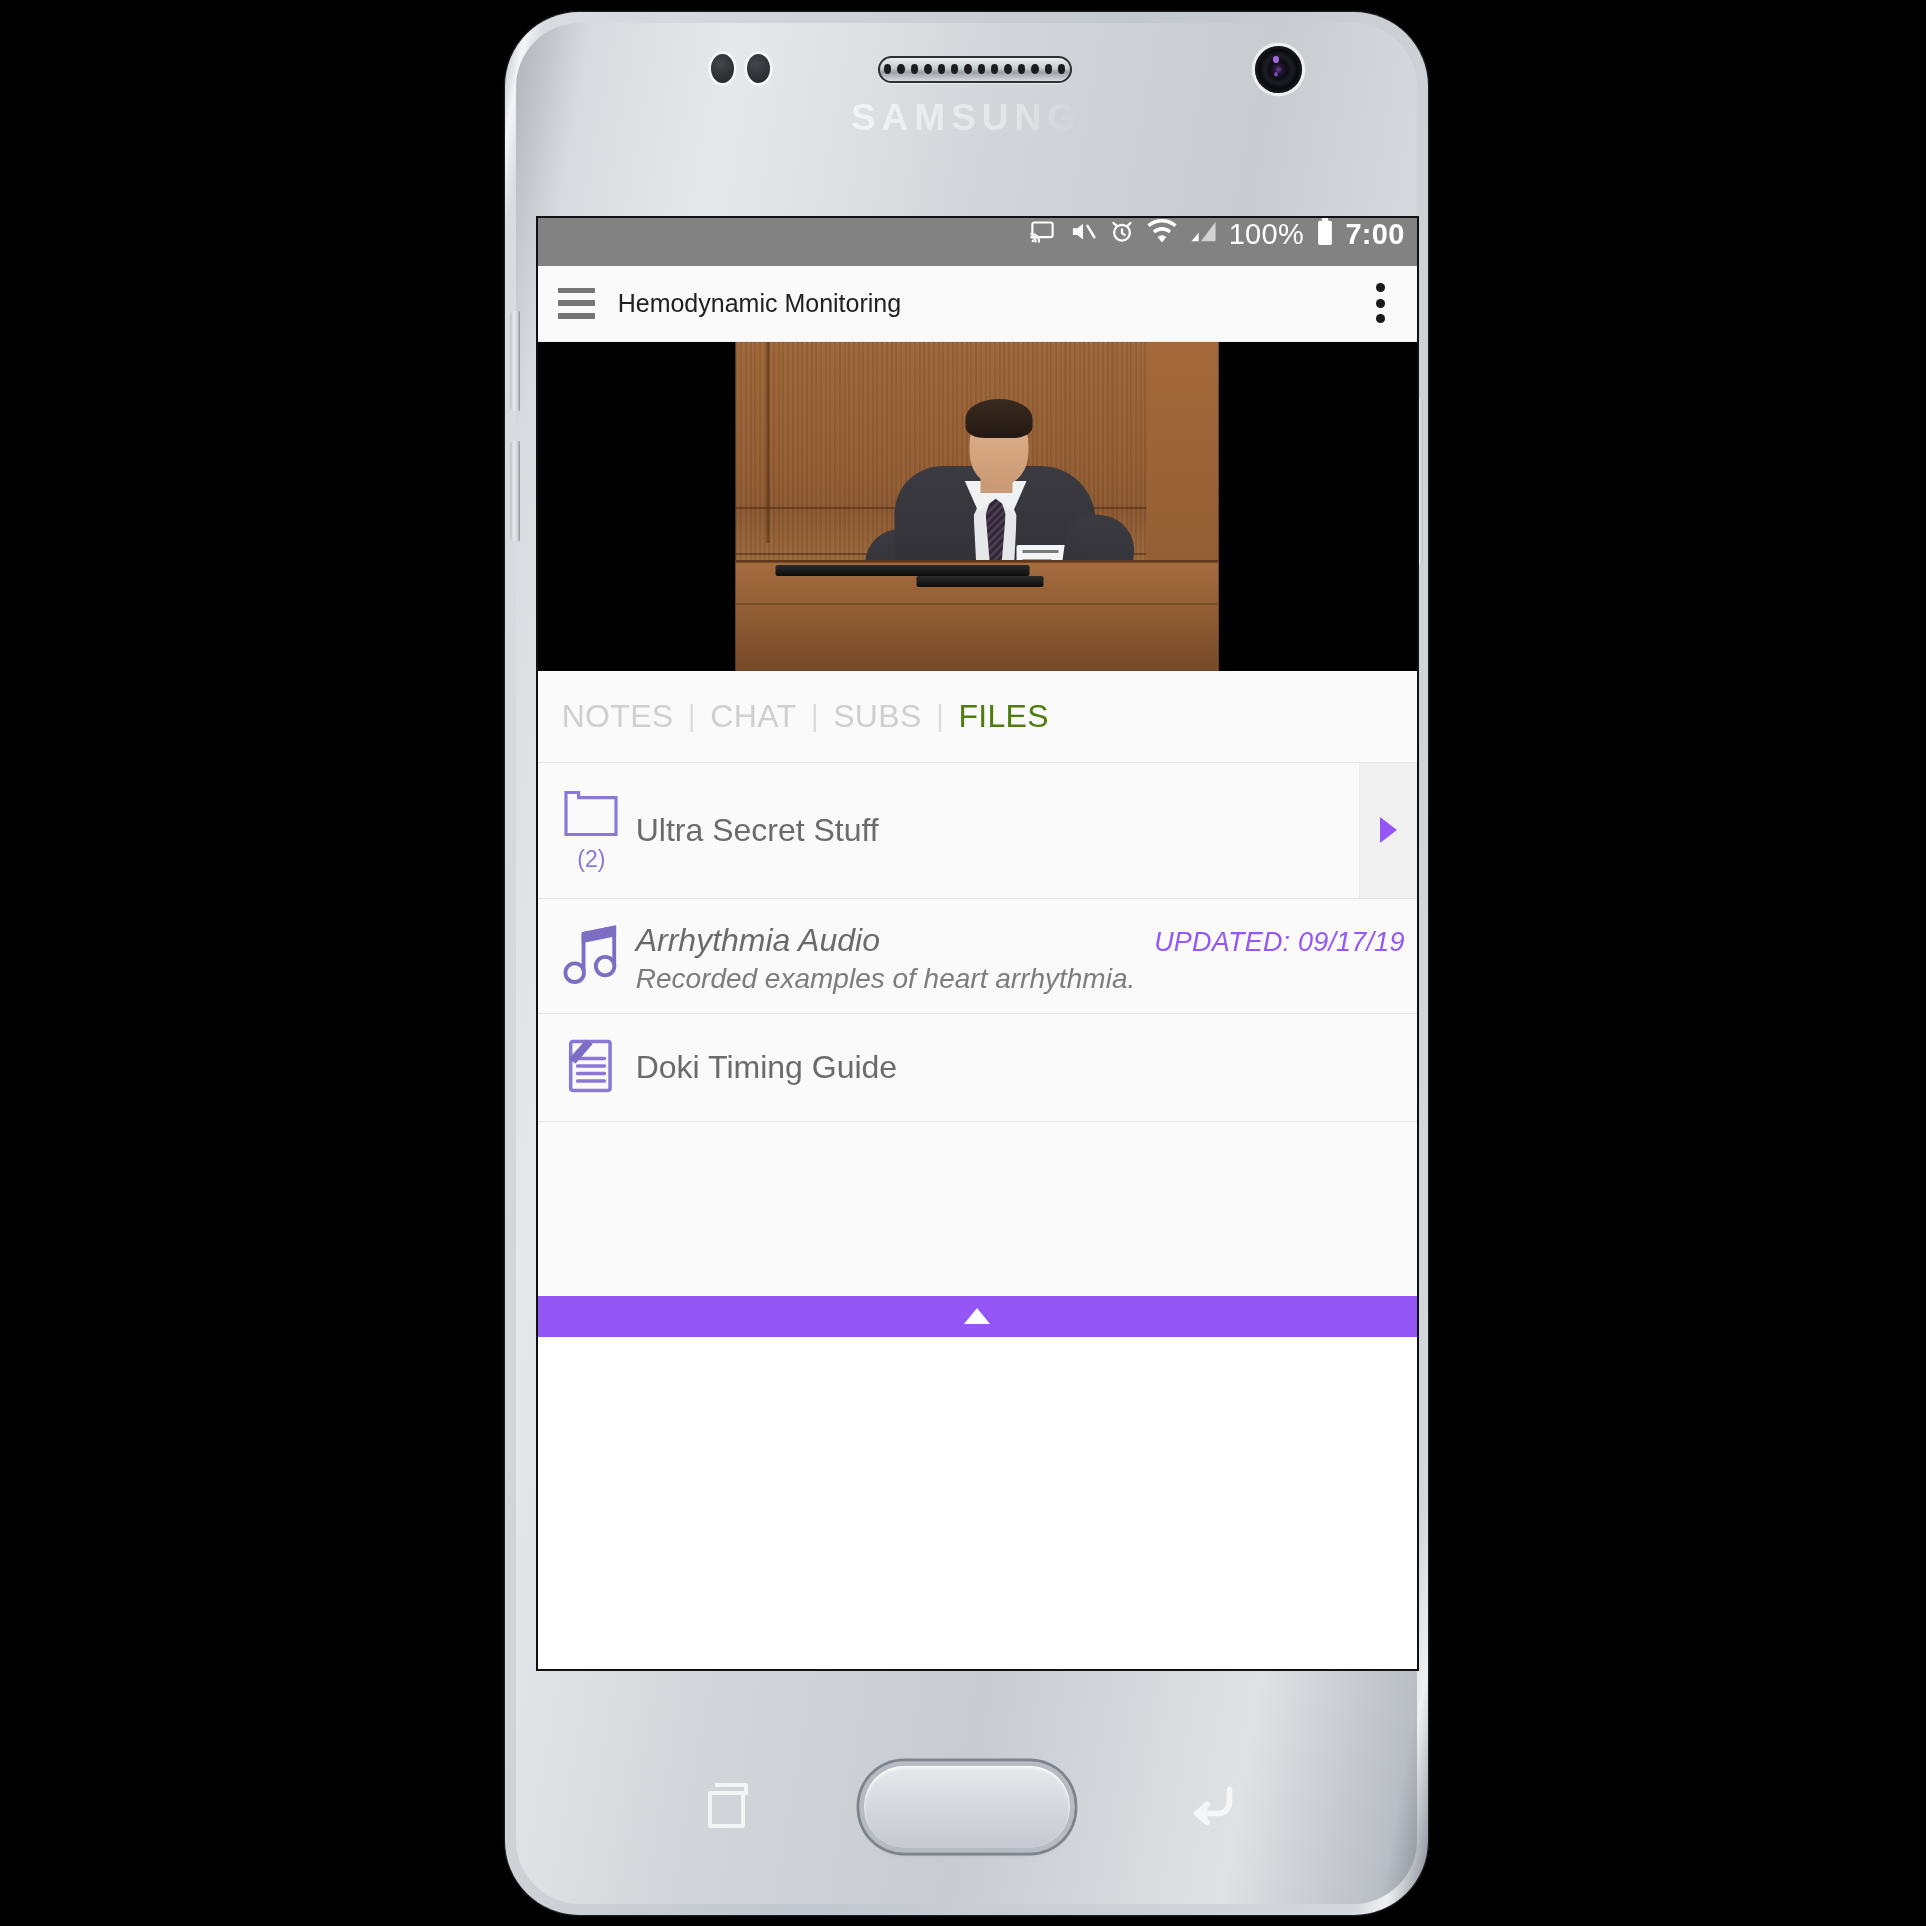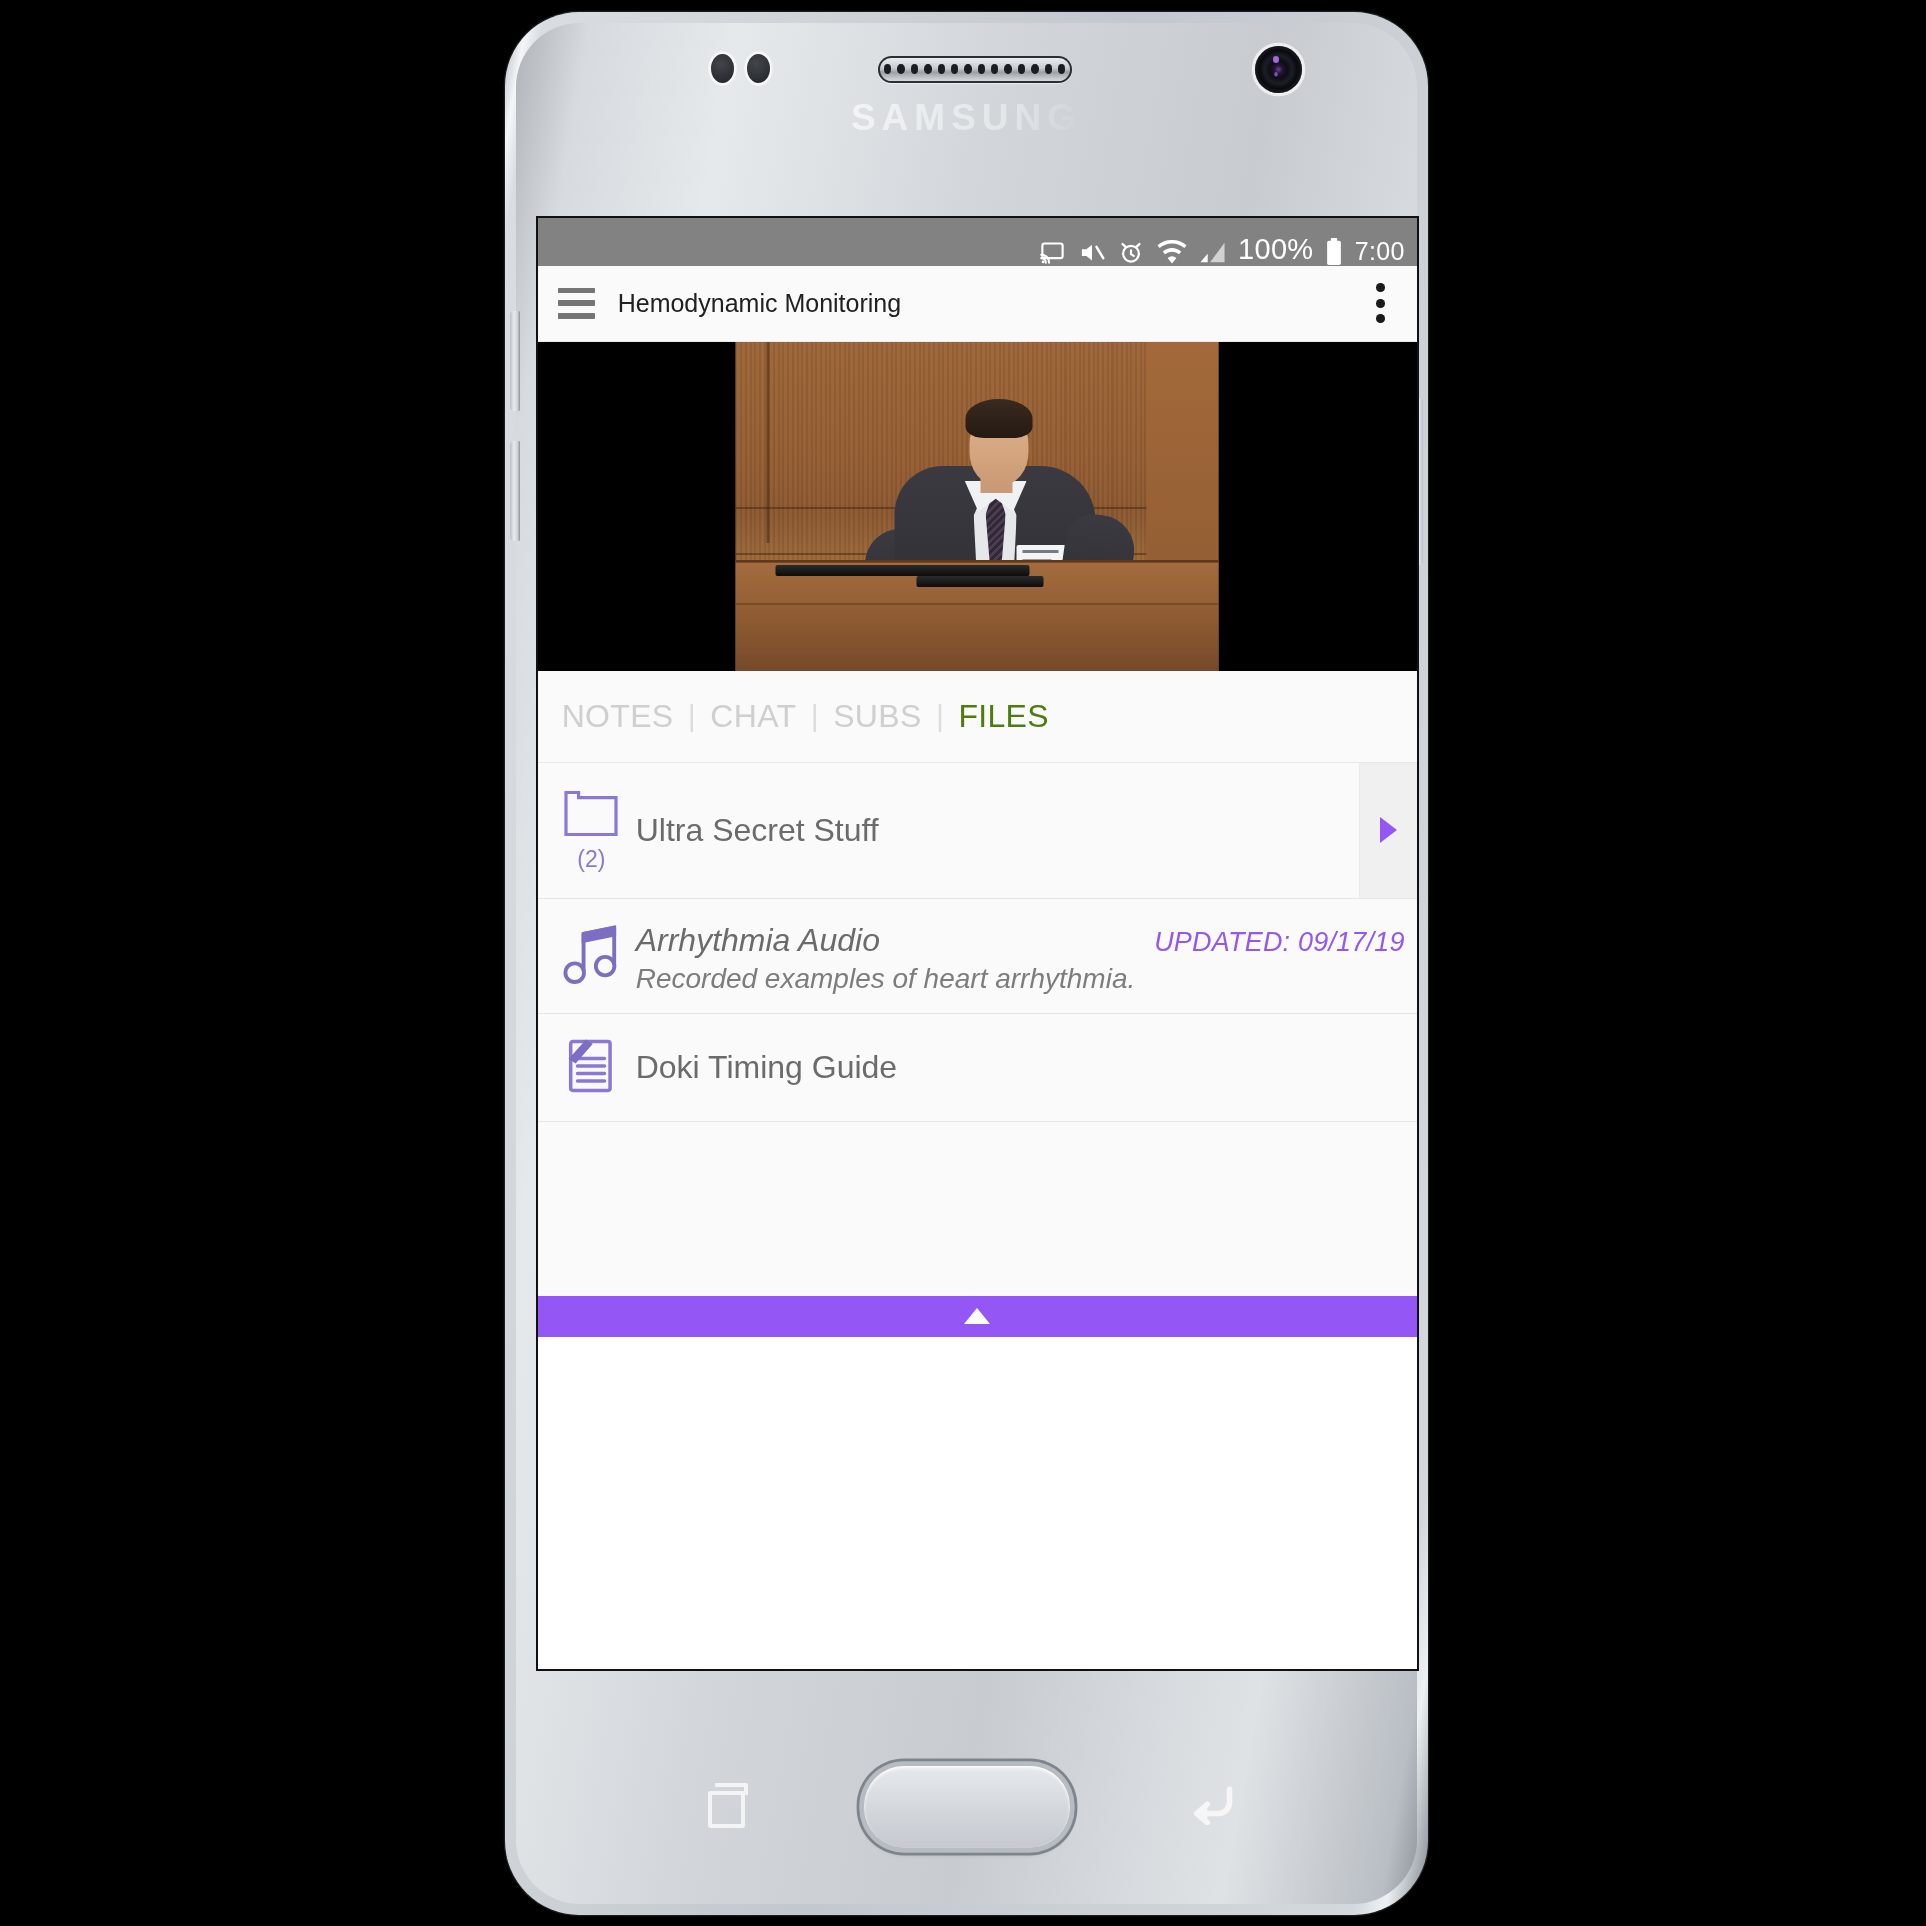--- a/index.html
+++ b/index.html
@@ -97,27 +97,27 @@
     left: 22px; top: 195px;
     width: 879px; height: 1451px;
     background: #fff;
     overflow: hidden;
     box-shadow: 0 0 0 2px #101114;
   }
 
   
   .statusbar {
     height: 48px; background: #828282;
-    display: flex; align-items: flex-end; justify-content: flex-end;
+    display: flex; align-items: flex-start; justify-content: flex-end;
     padding-right: 12px; gap: 10.7px;
     color: #fff;
   }
   .sb-icon { display: flex; align-items: center; }
   .sb-text { font-size: 29px; font-weight: 400; letter-spacing: 0.3px; }
-  .sb-time { font-size: 25px; font-weight: 400; letter-spacing: 0.3px; }
+  .sb-time { font-size: 29px; font-weight: 700; letter-spacing: 0.3px; }
 
   
   .appbar {
     height: 76px; background: #fafafa;
     display: flex; align-items: center; padding: 0 20px;
     border-bottom: 0.7px solid #ececec;
   }
   .hamburger { width: 37px; display: flex; flex-direction: column; gap: 7.4px; cursor: pointer; }
   .hamburger span { display: block; height: 5.4px; background: #757575; border-radius: 0.7px; }
   .appbar-title {

